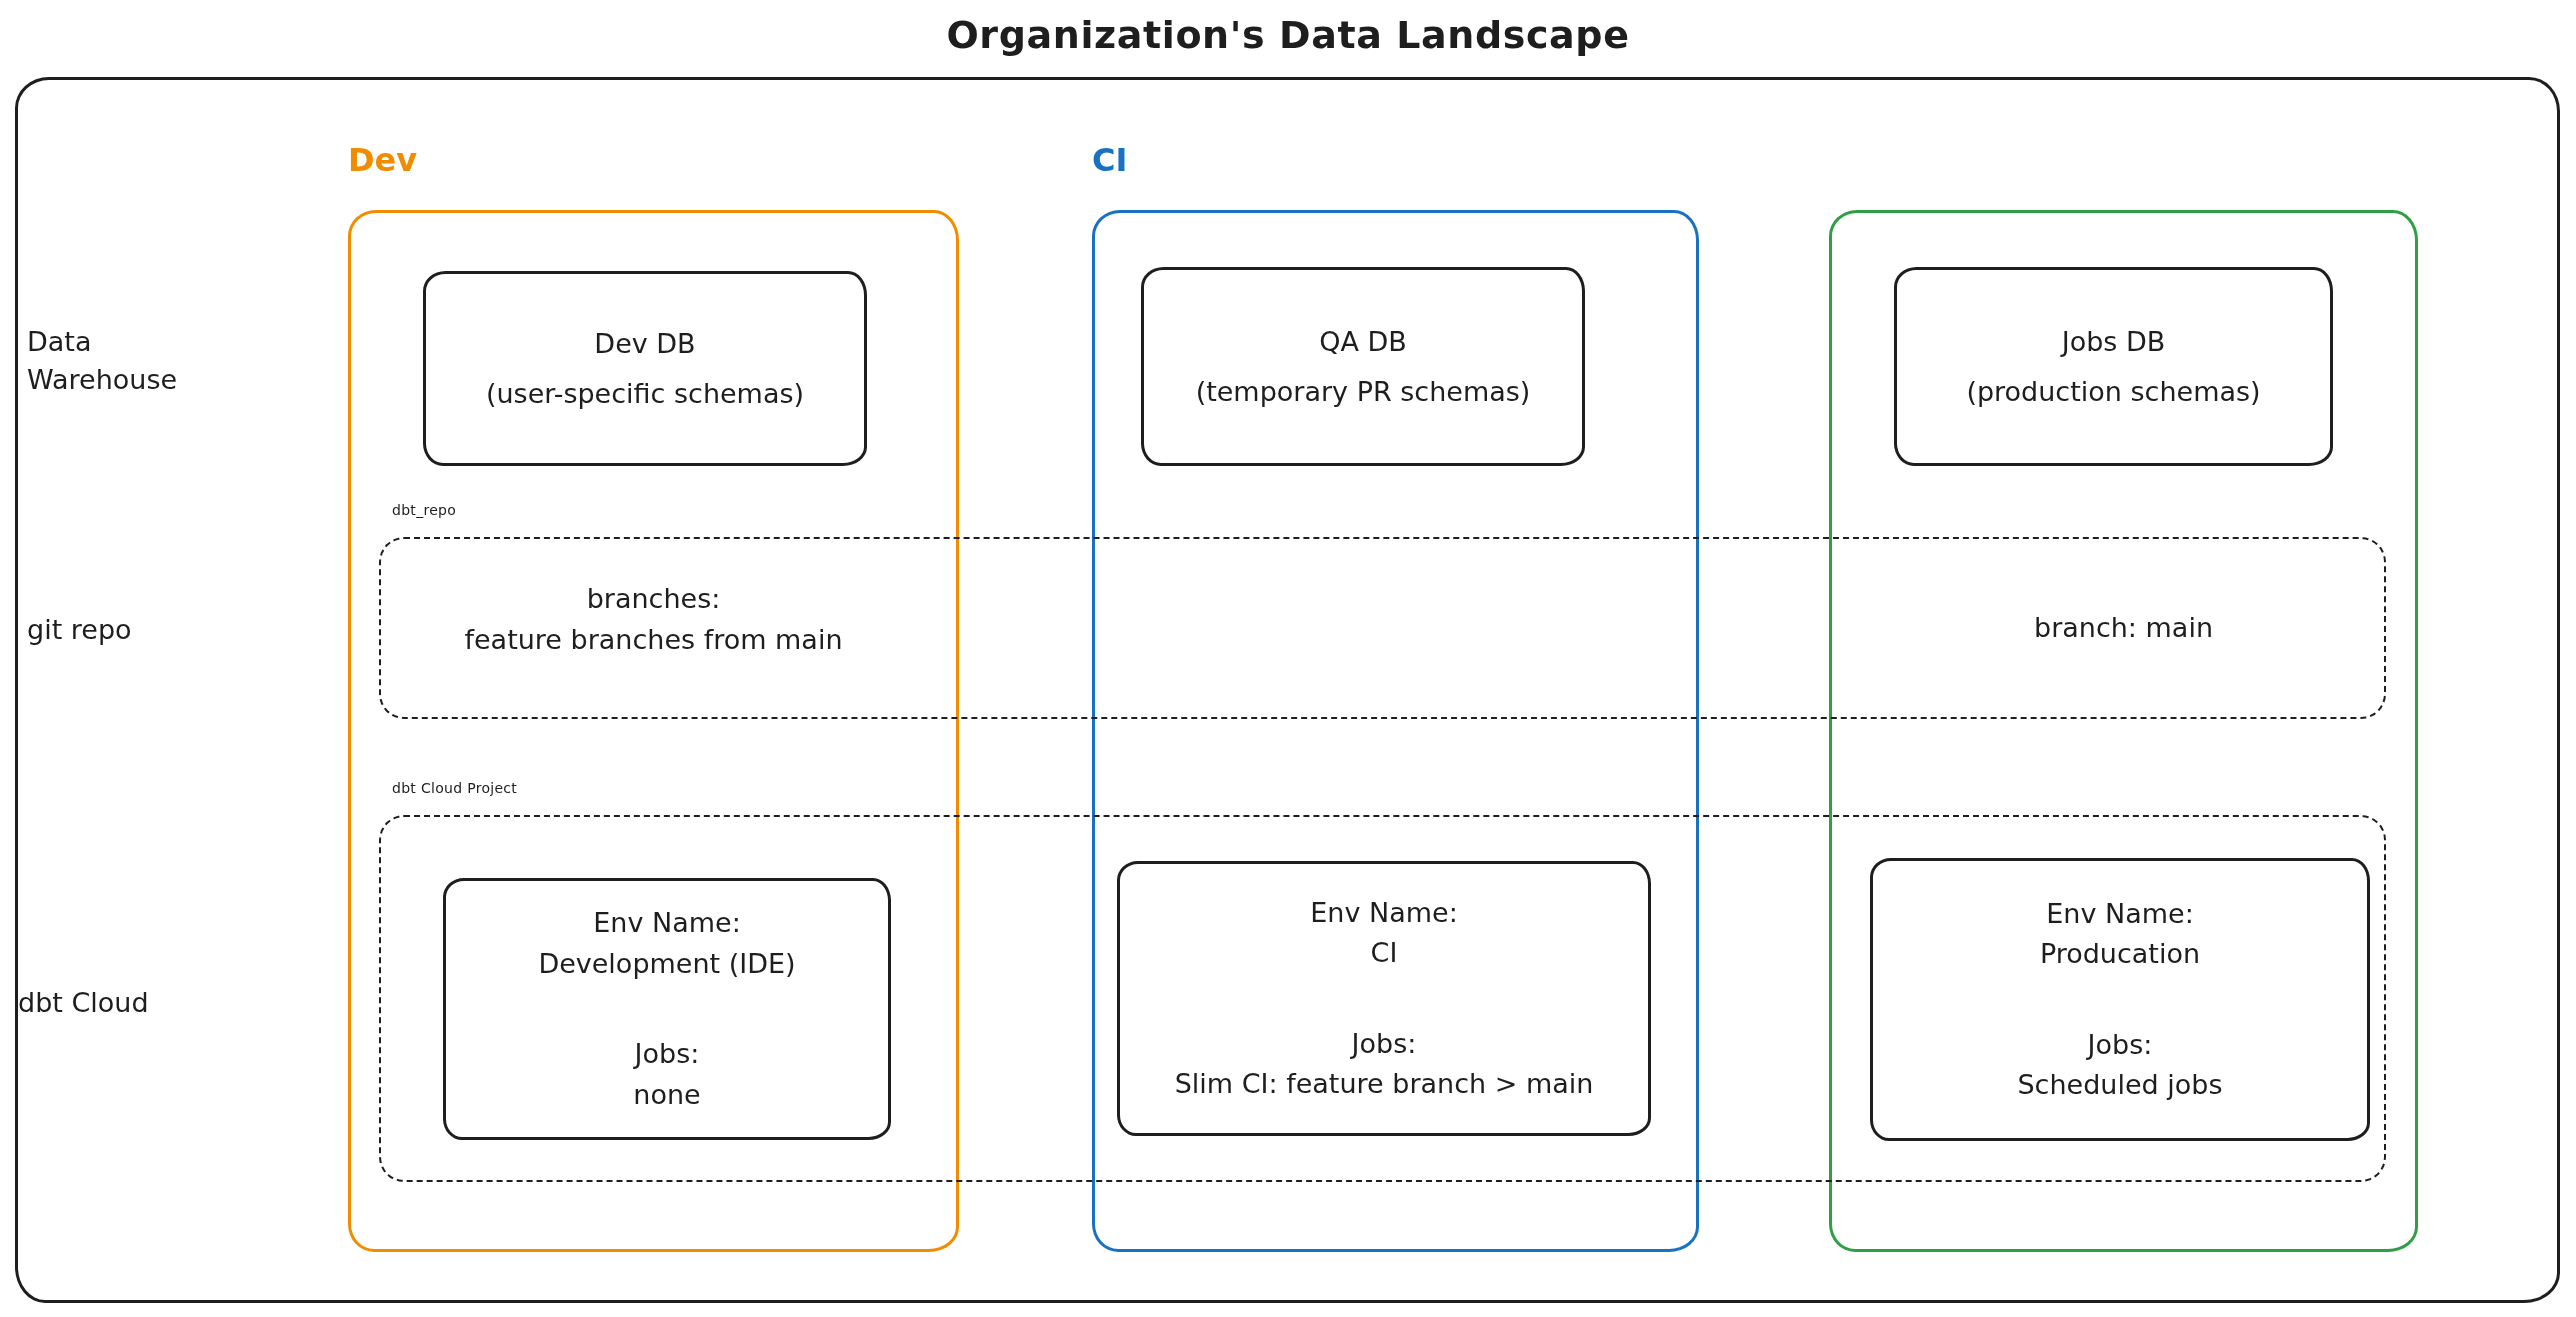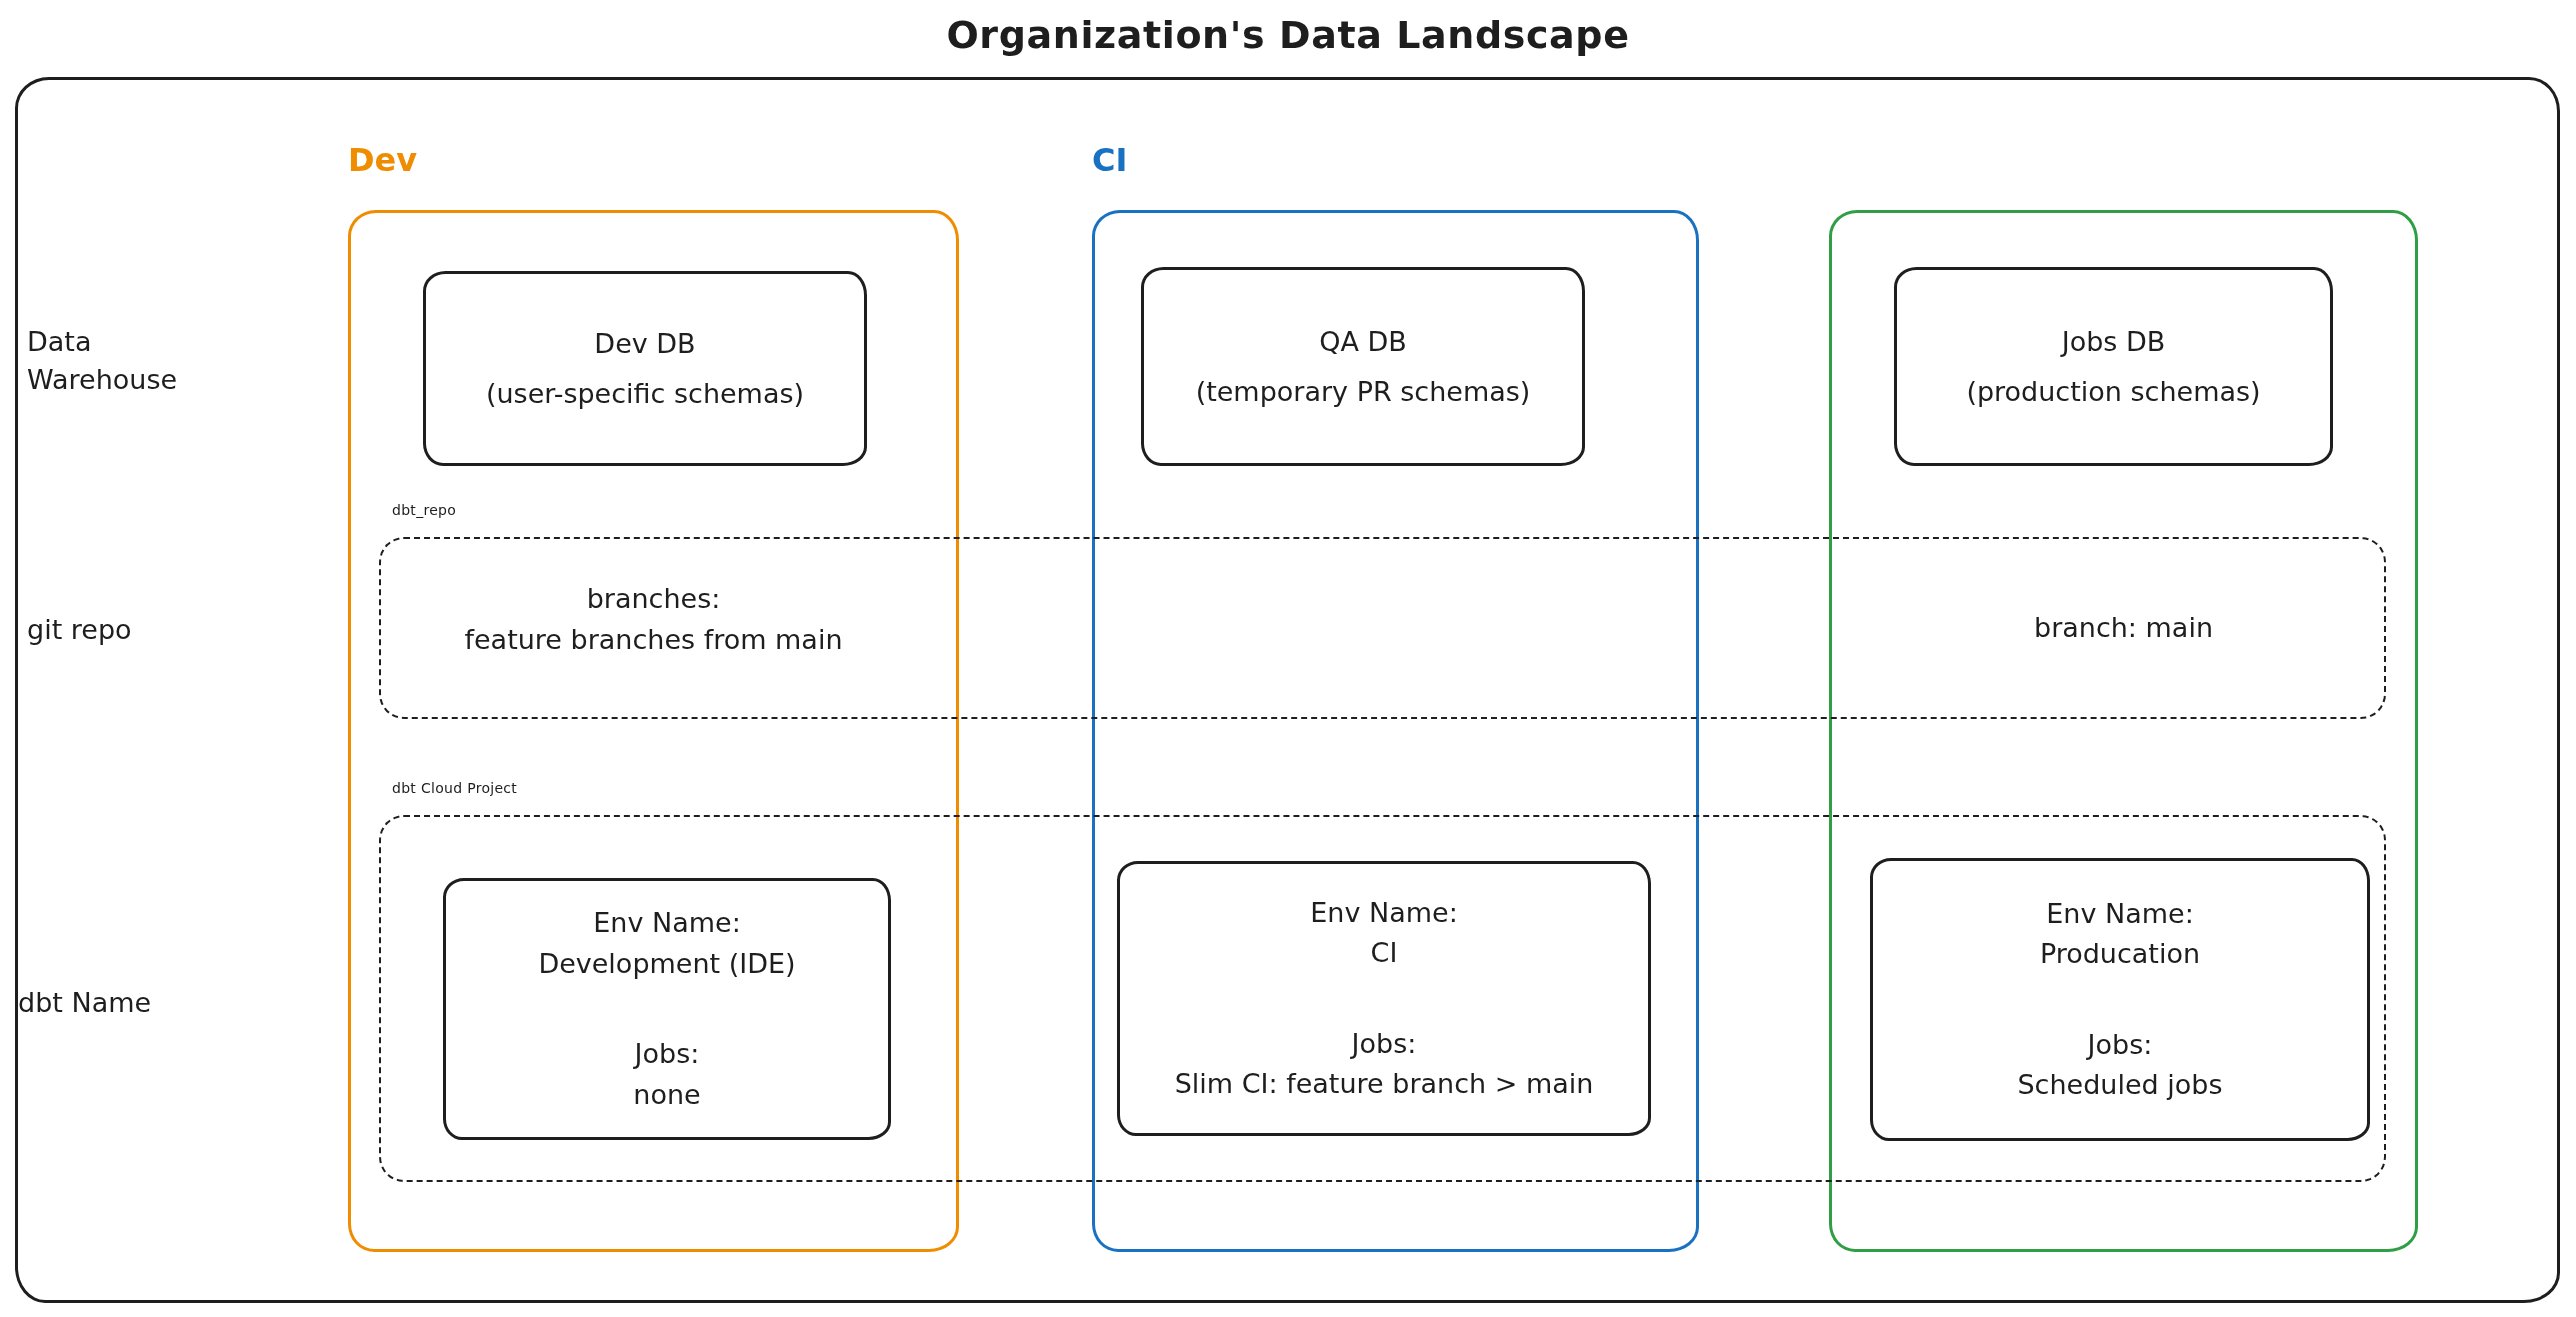--- a/index.html
+++ b/index.html
@@ -87,21 +87,21 @@
   <div class="abs col-header" style="left: 348px; width: 611px; color: rgb(240, 140, 0);">Dev</div>
   <div class="abs col-header" style="left: 1092px; width: 607px; color: rgb(25, 113, 194);">CI</div>
 
   <div class="abs col-box" style="left: 348px; width: 611px; border-color: rgb(240, 140, 0);"></div>
   <div class="abs col-box" style="left: 1092px; width: 607px; border-color: rgb(25, 113, 194);"></div>
   <div class="abs col-box" style="left: 1829px; width: 589px; border-color: rgb(47, 158, 68);"></div>
 
   <div class="abs row-label" style="left:27px;top:323px;">Data
 Warehouse</div>
   <div class="abs row-label" style="left:27px;top:611px;">git repo</div>
-  <div class="abs row-label" style="left:18px;top:984px;">dbt Name</div>
+  <div class="abs row-label" style="left:18px;top:984px;">dbt Cloud</div>
 
   <div class="abs node" style="left:423px;top:271px;width:444px;height:195px;">
     <div>Dev DB</div>
     <div>(user-specific schemas)</div>
   </div>
   <div class="abs node" style="left:1141px;top:267px;width:444px;height:199px;">
     <div>QA DB</div>
     <div>(temporary PR schemas)</div>
   </div>
   <div class="abs node" style="left:1894px;top:267px;width:439px;height:199px;">

